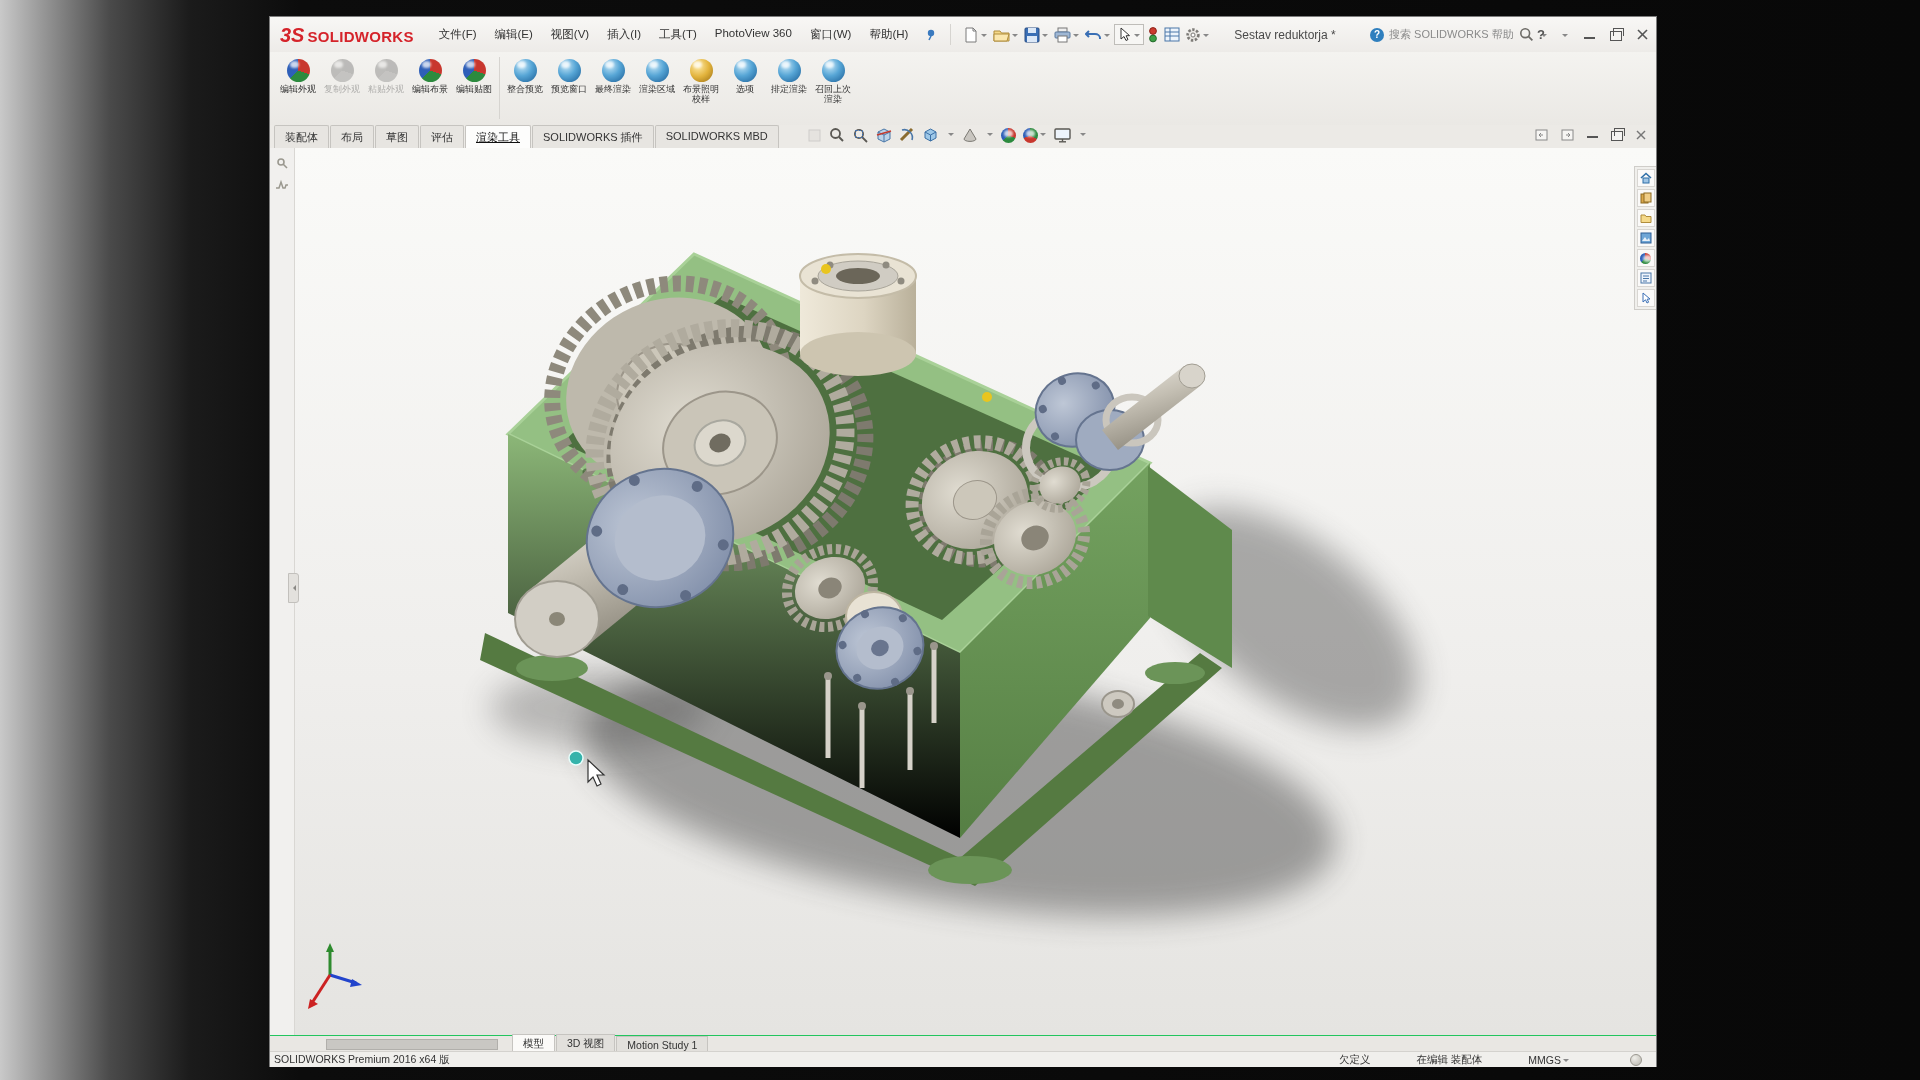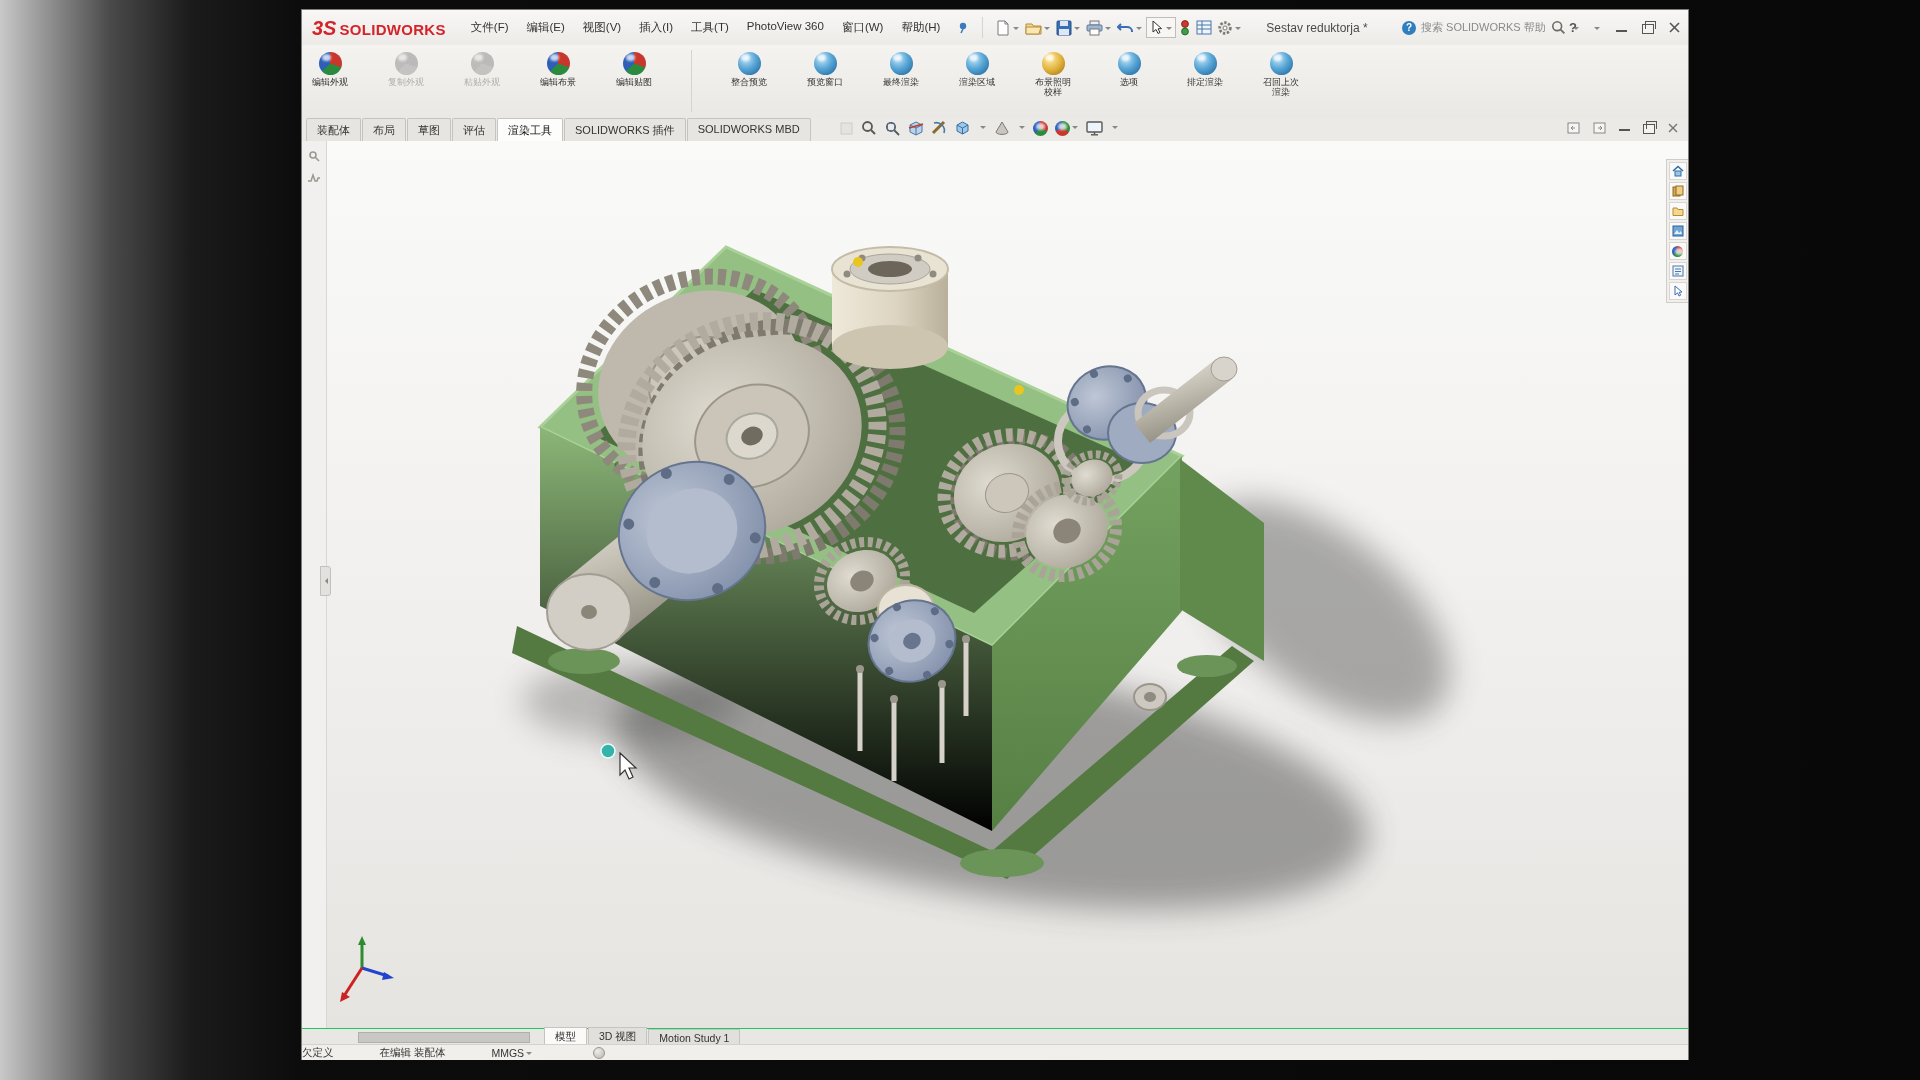--- a/index.html
+++ b/index.html
@@ -1,19 +1,19 @@
 <!DOCTYPE html>
 <html><head>
 <meta charset="utf-8">
 <style>
   html,body{margin:0;padding:0;width:1920px;height:1080px;overflow:hidden;
     font-family:"Liberation Sans",sans-serif;
     background:linear-gradient(90deg,#c9c9c9 0px,#9a9a9a 40px,#4a4a4a 110px,#1b1b1b 190px,#0c0c0c 300px,#080808 1920px);}
-  .app{position:absolute;left:270px;top:10px;width:1386px;height:1049px;background:#1d4ed8;
-    box-shadow:0 0 0 1px #7d7d7d;margin-left:32px;}
+  .app{position:absolute;left:270px;top:17px;width:1386px;height:1049px;background:#1d4ed8;
+    box-shadow:0 0 0 1px #7d7d7d;}
   
   .menubar{position:absolute;top:0;left:0;right:0;height:35px;display:flex;align-items:center;
     background:linear-gradient(#f8f7f5,#edebe8);border-bottom:1px solid #dcdad6;}
   .logo{display:flex;align-items:baseline;gap:3px;padding:0 16px 0 10px;}
   .logo-mark{color:#d5232a;font-weight:bold;font-style:italic;font-size:20px;line-height:20px;}
   .logo-text{color:#d5232a;font-weight:bold;font-size:15px;letter-spacing:.3px;}
   .menus{display:flex;font-size:11.5px;color:#333;}
   .menu-item{padding:4px 9px;cursor:default;}
   .pinbox{margin:0 8px;}
   .qat{display:flex;align-items:center;gap:1px;border-left:1px solid #d6d4d0;padding-left:10px;margin-left:4px;}
@@ -25,37 +25,37 @@
     display:flex;align-items:center;justify-content:center;font-weight:bold;}
   .help-text{color:#8a8a8a;}
   .winbtns{position:absolute;right:8px;display:flex;align-items:center;gap:15px;color:#555;}
   .help-q{font-size:13px;color:#555;font-weight:bold;}
   .ico-min{width:11px;height:2px;background:#555;margin-top:6px;}
   .ico-restore{position:relative;width:10px;height:8px;border:1px solid #555;background:#f4f3f1;margin-top:3px;}
   .ico-restore::before{content:"";position:absolute;left:2px;top:-4px;width:9px;height:7px;
     border:1px solid #555;border-bottom:none;background:transparent;}
   
   .ribbon{position:absolute;top:35px;left:0;right:0;height:73px;display:flex;align-items:flex-start;
-    background:linear-gradient(#f4f3f0,#eae8e4);border-bottom:1px solid #cfcdc9;padding:3px 0 0 6px;gap:32px;}
+    background:linear-gradient(#f4f3f0,#eae8e4);border-bottom:1px solid #cfcdc9;padding:3px 0 0 6px;}
   .rbtn{width:44px;text-align:center;font-size:9px;line-height:10px;color:#333;padding-top:1px;cursor:default;}
   .rbtn.disabled{filter:grayscale(1) opacity(.35);}
   .rbi{height:28px;display:flex;align-items:center;justify-content:center;}
   .ball{width:23px;height:23px;border-radius:50%;position:relative;}
   .ball::after{content:"";position:absolute;left:3px;top:2px;width:9px;height:7px;border-radius:50%;
     background:rgba(255,255,255,.75);filter:blur(1px);}
   .ball-color{background:conic-gradient(#c8372e 0 110deg,#2c8a3e 110deg 225deg,#2e5fb8 225deg 360deg);}
   .ball-blue{background:radial-gradient(circle at 35% 30%,#c2e4f6,#57a6d6 45%,#1a5d95);}
   .ball-gold{background:radial-gradient(circle at 35% 30%,#ffeaa6,#e2b33c 50%,#9a6e13);}
   .rsep{width:1px;height:62px;background:#d6d4d0;margin:2px 3px 0 3px;}
   
   .tabrow{position:absolute;top:108px;left:0;right:0;height:23px;background:#eceae6;border-bottom:7px solid #000000;}
   .tabs{position:absolute;left:4px;bottom:0;display:flex;}
   .tab{padding:4px 10px 3px;font-size:11px;color:#333;background:#e7e5e1;border:1px solid #c6c4c0;
     border-bottom:none;margin-right:1px;border-radius:2px 2px 0 0;cursor:default;}
-  .tab.active{background:#fdfdfc;color:#111;}
+  .tab.active{background:#fdfdfc;color:#111;text-decoration:underline;}
   .hud{position:absolute;left:537px;top:2px;display:flex;align-items:center;gap:7px;}
   .hud .caret{margin-top:1px;}
   .docctl{position:absolute;right:10px;top:3px;display:flex;align-items:center;gap:13px;}
   
   .graphics{position:absolute;top:131px;left:0;right:0;height:887px;overflow:hidden;
     background:linear-gradient(180deg,#fafaf8 0%,#efeeec 60%,#e5e4e1 100%);}
   .leftstrip{position:absolute;left:0;top:0;bottom:0;width:24px;background:#f1f0ee;border-right:1px solid #d9d7d3;}
   .strip-icon{margin:8px auto 6px;width:14px;height:14px;display:block;}
   .splitter{position:absolute;left:18px;top:425px;width:9px;height:28px;background:#e3e1dd;
     border:1px solid #c2c0bc;border-radius:0 3px 3px 0;display:flex;align-items:center;justify-content:center;}
@@ -590,20 +590,21 @@
   </div>
 
   <div class="bottomtabs">
     <span class="btab-scroll"></span>
     <span class="btab active">模型</span>
     <span class="btab">3D 视图</span>
     <span class="btab">Motion Study 1</span>
   </div>
 
   <div class="statusbar">
+    <span class="status-left">SOLIDWORKS Premium 2016 x64 版</span>
     <span class="status-item">欠定义</span>
     <span class="status-item">在编辑 装配体</span>
     <span class="units">
       <span>MMGS</span>
       <span class="caret"></span>
     </span>
     <span class="status-ball"></span>
   </div>
 
 </div>

